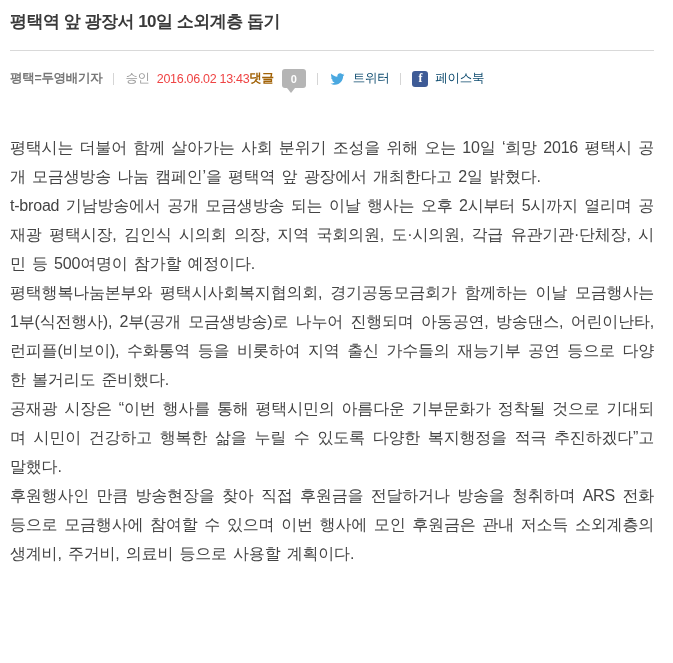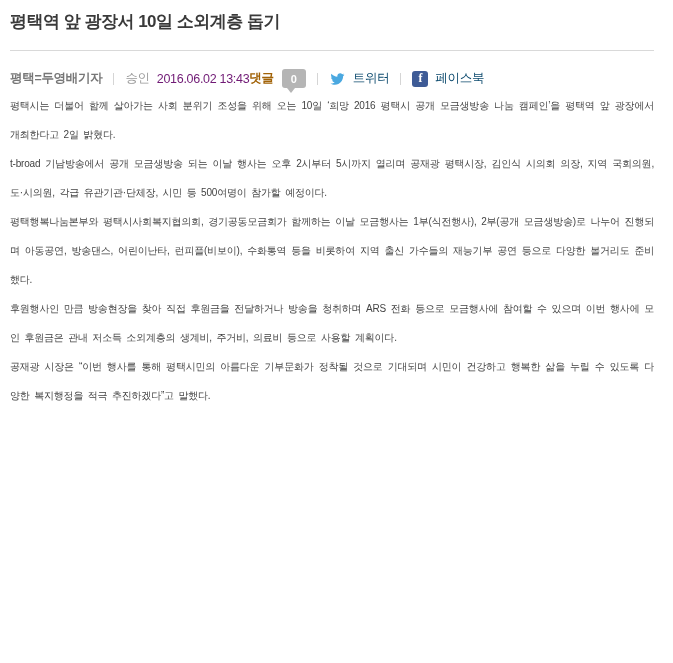--- a/index.html
+++ b/index.html
@@ -42,21 +42,21 @@
   }
   .author { color: #777; font-weight: bold; }
   .vsep {
     display: inline-block;
     width: 1px;
     height: 12px;
     background: #d5d5d5;
     margin: 0 11px;
   }
   .approve-label { color: #999; margin-right: 7px; }
-  .datetime { color: #701a75; }
+  .datetime { color: #ef4444; }
   .meta-right {
     display: flex;
     align-items: center;
     font-size: 12.5px;
     letter-spacing: -0.3px;
   }
   .comment-link {
     display: flex;
     align-items: center;
     text-decoration: none;
@@ -115,21 +115,22 @@
     height: 16px;
     margin-right: 7px;
     background: #3e5b96;
     border-radius: 3px;
     color: #ffffff;
     font-size: 12px;
     font-weight: bold;
     font-family: "Liberation Serif", serif;
   }
   .article-body {
-    font-size: 10px;
+    margin-top: 42px;
+    font-size: 16px;
     line-height: 29px;
     color: #434343;
     letter-spacing: -0.2px;
     text-align: justify;
   }
   .article-body p {
     margin: 0;
     word-spacing: 2px;
   }
 </style>
@@ -168,17 +169,17 @@
         <span class="fb-icon">f</span>
         <span class="share-label">페이스북</span>
       </a>
     </div>
   </div>
 
   <div class="article-body">
       <p>평택시는 더불어 함께 살아가는 사회 분위기 조성을 위해 오는 10일 ‘희망 2016 평택시 공개 모금생방송 나눔 캠페인’을 평택역 앞 광장에서 개최한다고 2일 밝혔다.</p>
       <p>t-broad 기남방송에서 공개 모금생방송 되는 이날 행사는 오후 2시부터 5시까지 열리며 공재광 평택시장, 김인식 시의회 의장, 지역 국회의원, 도·시의원, 각급 유관기관·단체장, 시민 등 500여명이 참가할 예정이다.</p>
       <p>평택행복나눔본부와 평택시사회복지협의회, 경기공동모금회가 함께하는 이날 모금행사는 1부(식전행사), 2부(공개 모금생방송)로 나누어 진행되며 아동공연, 방송댄스, 어린이난타, 런피플(비보이), 수화통역 등을 비롯하여 지역 출신 가수들의 재능기부 공연 등으로 다양한 볼거리도 준비했다.</p>
+      <p>공재광 시장은 “이번 행사를 통해 평택시민의 아름다운 기부문화가 정착될 것으로 기대되며 시민이 건강하고 행복한 삶을 누릴 수 있도록 다양한 복지행정을 적극 추진하겠다”고 말했다.</p>
       <p>후원행사인 만큼 방송현장을 찾아 직접 후원금을 전달하거나 방송을 청취하며 ARS 전화 등으로 모금행사에 참여할 수 있으며 이번 행사에 모인 후원금은 관내 저소득 소외계층의 생계비, 주거비, 의료비 등으로 사용할 계획이다.</p>
-      <p>공재광 시장은 “이번 행사를 통해 평택시민의 아름다운 기부문화가 정착될 것으로 기대되며 시민이 건강하고 행복한 삶을 누릴 수 있도록 다양한 복지행정을 적극 추진하겠다”고 말했다.</p>
     </div>
 
 </div>
 
 </body></html>

